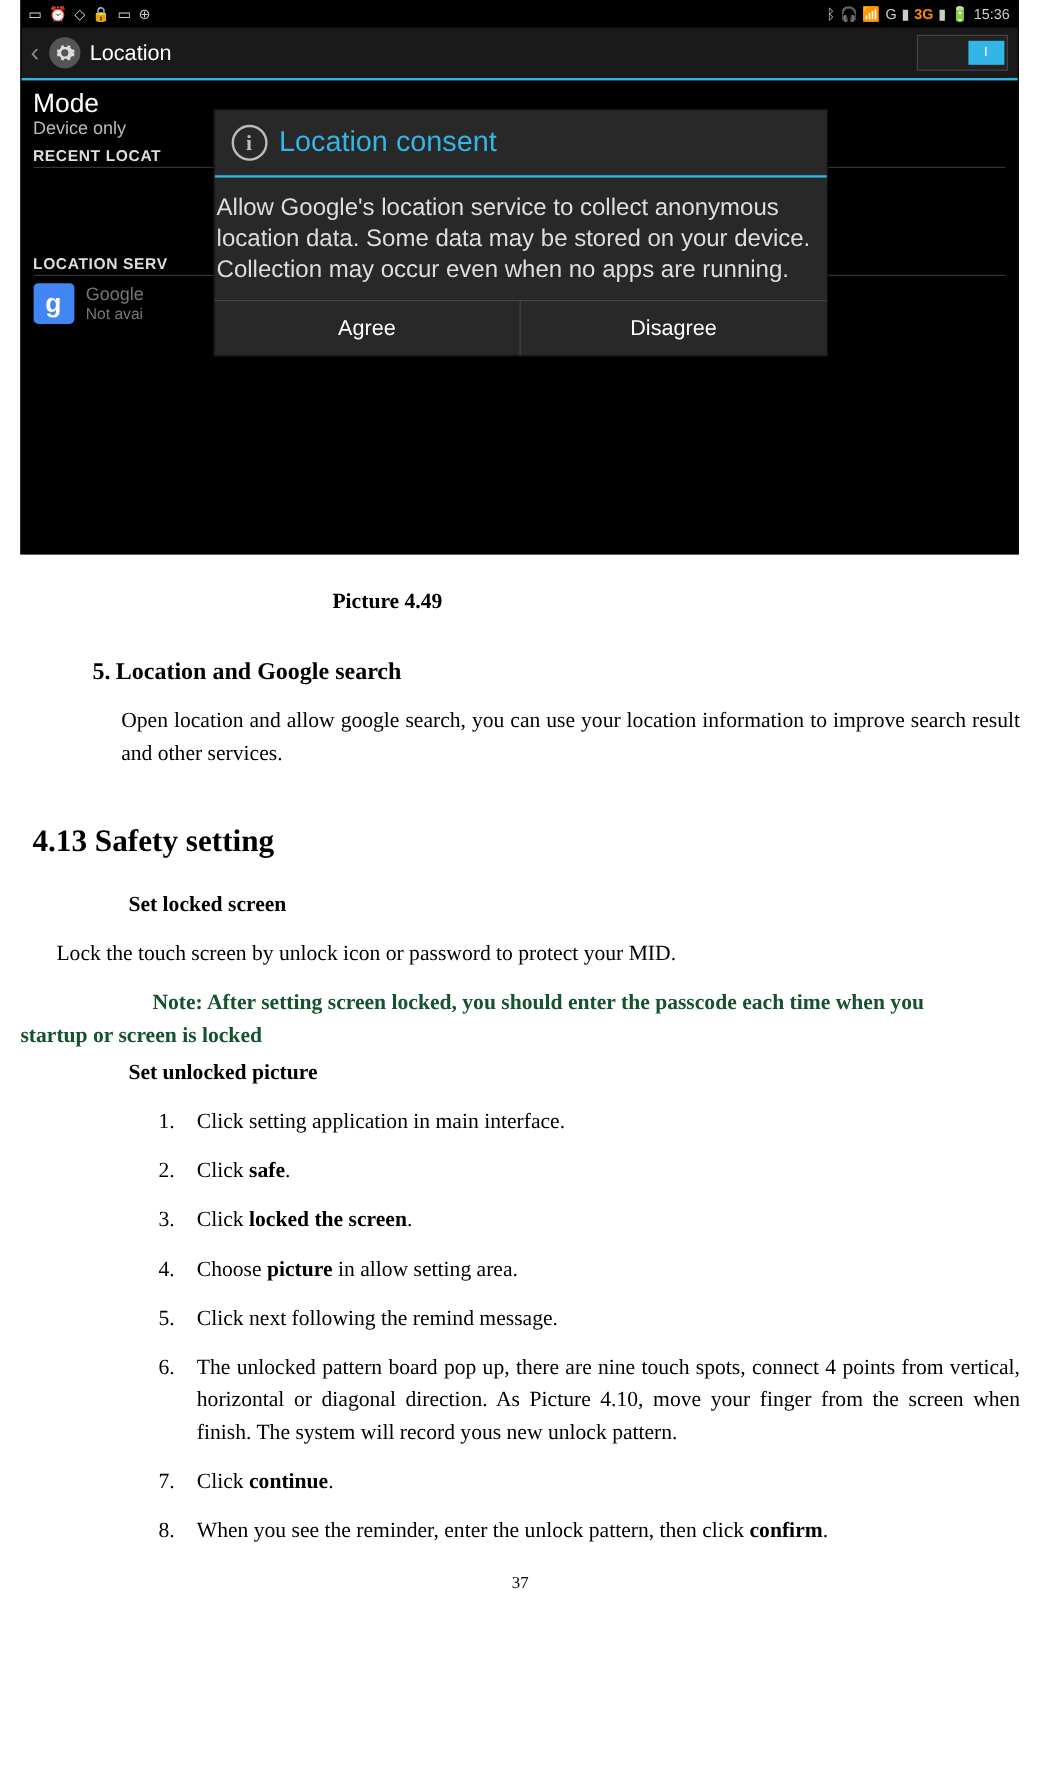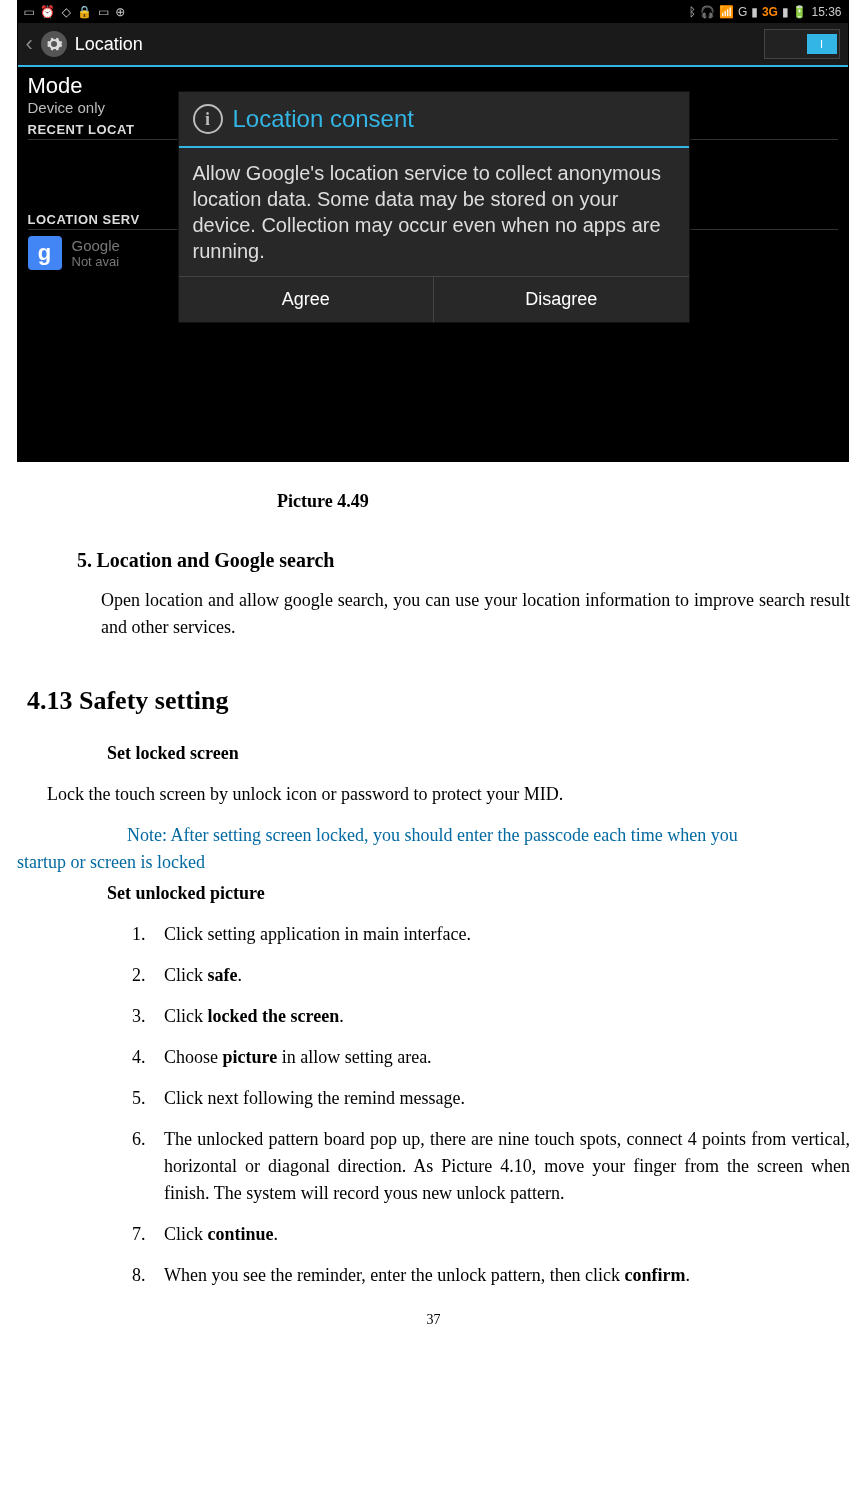--- a/index.html
+++ b/index.html
@@ -95,21 +95,21 @@
     color:#33b5e5;font-size:24px;
     padding:12px 14px;
     border-bottom:2px solid #33b5e5;
   }
   .info-icon {
     width:26px;height:26px;border:2px solid #bbb;border-radius:50%;
     display:flex;align-items:center;justify-content:center;
     color:#bbb;font-weight:bold;font-family:serif;font-size:18px;
   }
   .dialog-body {
-    padding:12px 14px;
+    padding:12px 2px;
     color:#ddd;font-size:20px;line-height:1.3;
   }
   .dialog-buttons {
     display:flex;border-top:1px solid #444;
   }
   .dialog-buttons div {
     flex:1;text-align:center;padding:12px 0;
     color:#fff;font-size:18px;
     border-right:1px solid #444;
     cursor:pointer;
@@ -123,21 +123,21 @@
     color:#000;
   }
   .caption {text-align:center;font-weight:bold;margin:26px 0 26px 260px;font-size:18px;text-align:left;}
   .section5 {margin-left:60px; margin-top:30px;}
   .section5-num {font-weight:bold;font-size:20px;}
   .section5-title {font-weight:bold;font-size:20px;}
   .section5-body {margin-left:24px;margin-top:12px;text-align:justify;}
   .h413 {font-size:26px;font-weight:bold;margin:40px 0 20px 10px;}
   .sub-bold {font-weight:bold;margin-left:90px;margin-top:4px;font-size:18px;}
   .body-text {margin-left:30px;margin-top:14px;}
-  .note {color:#0369a1;margin-top:14px;text-align:justify;}
+  .note {color:#14532d;margin-top:14px;text-align:justify;font-weight:bold;}
   .note-indent {margin-left:110px;}
   .ol-list {margin-left:115px;margin-top:10px;font-size:18px;}
   .ol-item {display:flex;margin:14px 0;text-align:justify;}
   .ol-num {width:32px;flex-shrink:0;}
   .page-num {text-align:center;font-size:14px;margin-top:20px;}
   .sig-icon {display:inline-block;}
 </style>
 </head>
 <body>
 

